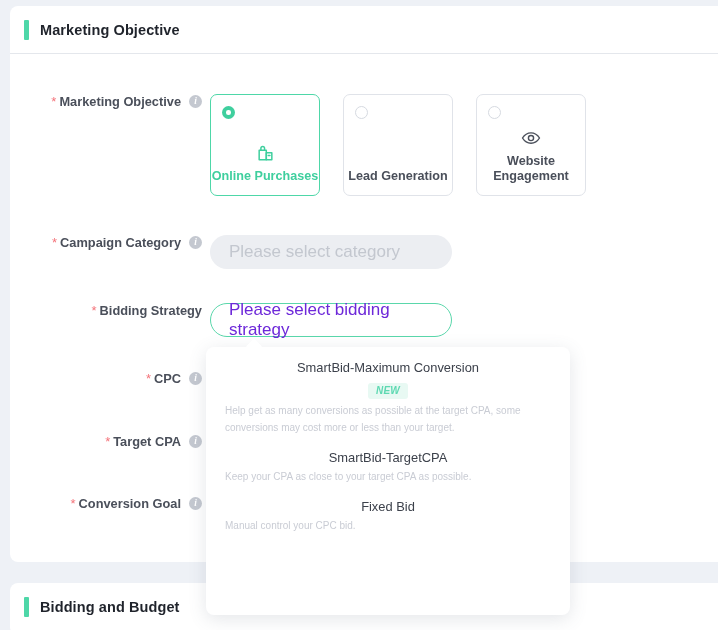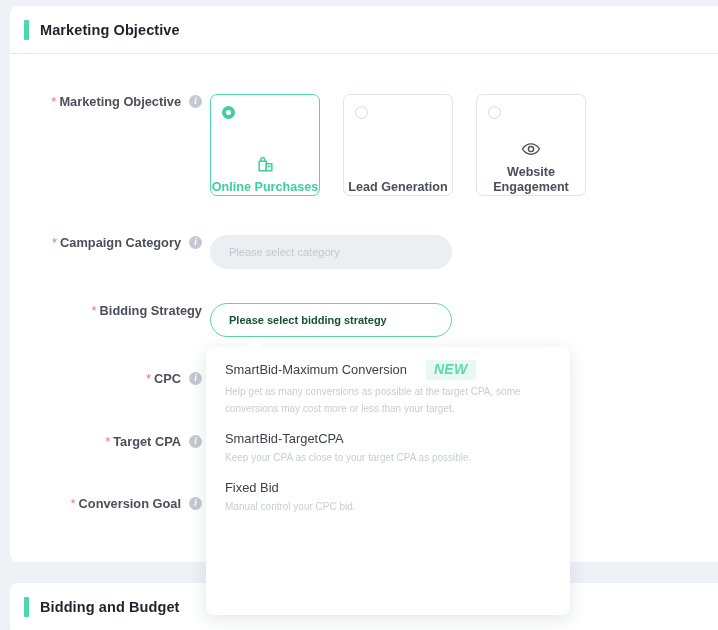--- a/index.html
+++ b/index.html
@@ -122,20 +122,21 @@
     width: 110px;
     height: 102px;
     border: 1px solid #e0e3e9;
     border-radius: 7px;
     background: #ffffff;
     position: relative;
     display: flex;
     flex-direction: column;
     align-items: center;
     justify-content: flex-end;
+    padding-bottom: 11px;
     cursor: pointer;
   }
 
   .option-card.selected {
     border: 1.5px solid #4ed7a8;
   }
 
   .opt-radio {
     position: absolute;
     top: 11px;
@@ -182,32 +183,31 @@
   .option-card.selected .opt-label { color: #3fcf9e; }
 
   
   .select-field {
     width: 242px;
     height: 34px;
     border-radius: 17px;
     display: flex;
     align-items: center;
     padding: 0 18px;
-    font-size: 11px;
+    font-size: 17px;
     color: #c3c7cf;
     background: #eceef2;
     border: 1px solid transparent;
     cursor: pointer;
   }
 
   .select-field.focused {
     background: #ffffff;
     border: 1.3px solid #5ad7ab;
-    color: #14532d;
-    font-weight: bold;
+    color: #6d28d9;
   }
 
   
   #bidding-dropdown {
     position: absolute;
     left: 206px;
     top: 347px;
     width: 364px;
     height: 268px;
     background: #ffffff;
@@ -227,33 +227,34 @@
     background: #ffffff;
     transform: rotate(45deg);
     border-radius: 2px;
   }
 
   .dd-option { margin-bottom: 14px; position: relative; }
 
   .dd-title-row {
     display: flex;
     align-items: center;
-    gap: 19px;
+    gap: 8px;
     margin-bottom: 3px;
+    flex-direction: column;
   }
 
   .dd-title {
     font-size: 12.9px;
     color: #3c414b;
   }
 
   .dd-badge {
     background: #e8f9f3;
     color: #5ed9b2;
-    font-size: 14px;
+    font-size: 10px;
     font-style: italic;
     font-weight: bold;
     padding: 2px 8px 2.5px 8px;
     border-radius: 3px;
     letter-spacing: .3px;
     line-height: 1.1;
   }
 
   .dd-desc {
     font-size: 10px;

